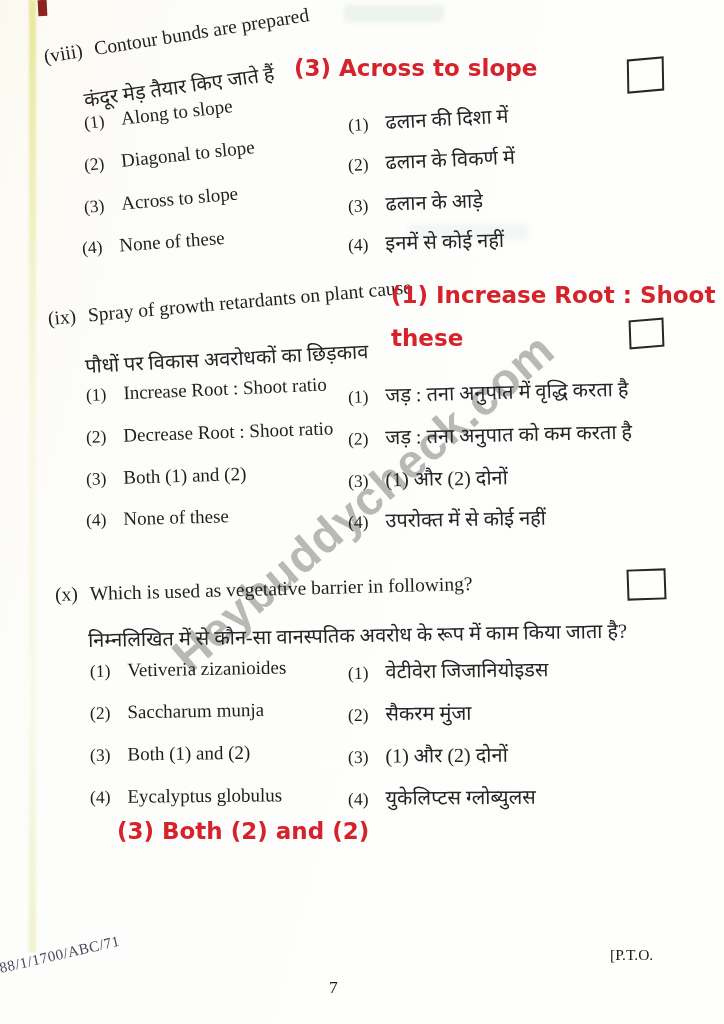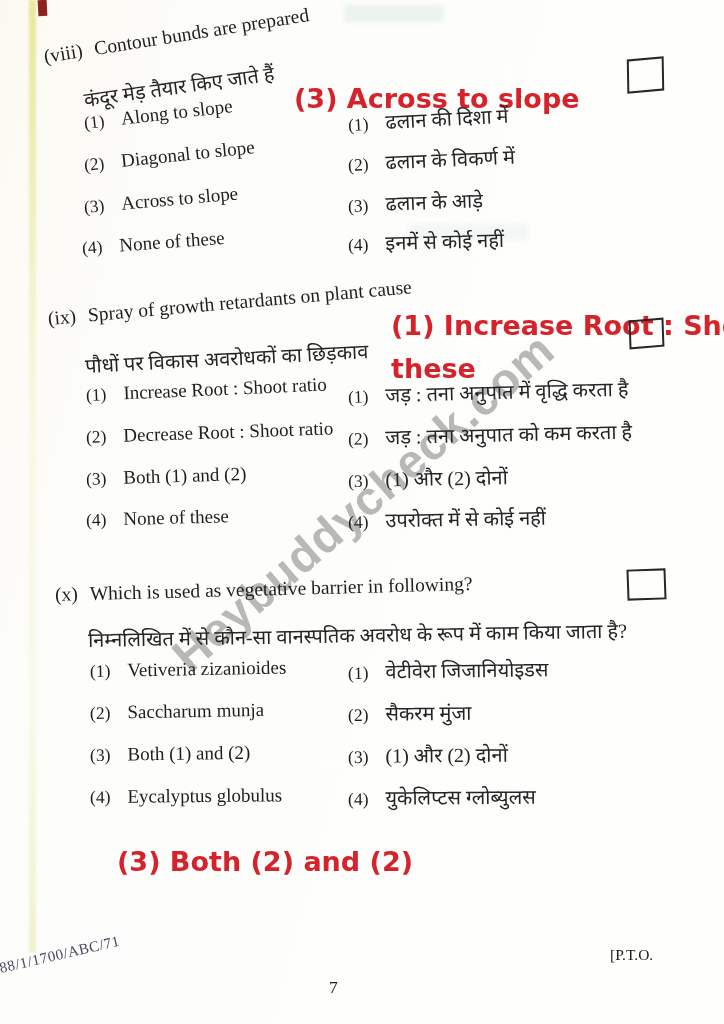--- a/index.html
+++ b/index.html
@@ -40,22 +40,22 @@
   .qlabel { margin-right: 12px; }
   .hi { font-family: "Liberation Serif", "DejaVu Sans", serif; font-size: 20px; color: #242424; }
   .row { display: flex; align-items: baseline; column-gap: 17px; white-space: nowrap;
          font-size: 19px; transform-origin: left center; }
   .row .num { font-size: 17.5px; }
   .row.hi-row { font-size: 20px; }
 
   .answer {
     position: absolute;
     font-family: "DejaVu Sans", "Liberation Sans", sans-serif;
-    font-weight: bold; font-size: 27px; color: #d6232b;
-    white-space: nowrap; transform-origin: left center; margin-top: 28px;
+    font-weight: bold; font-size: 23px; color: #d6232b;
+    white-space: nowrap; transform-origin: left center;
   }
   .checkbox {
     position: absolute; border: 2.5px solid #272727; background: transparent;
   }
   .watermark {
     position: absolute; left: 363px; top: 502px;
     transform: translate(-50%,-50%) rotate(-41deg);
     font-family: "Liberation Sans", "DejaVu Sans", sans-serif;
     font-size: 47px; font-weight: 600; letter-spacing: 1px;
     color: #8e8e8e; opacity: .62; white-space: nowrap;

